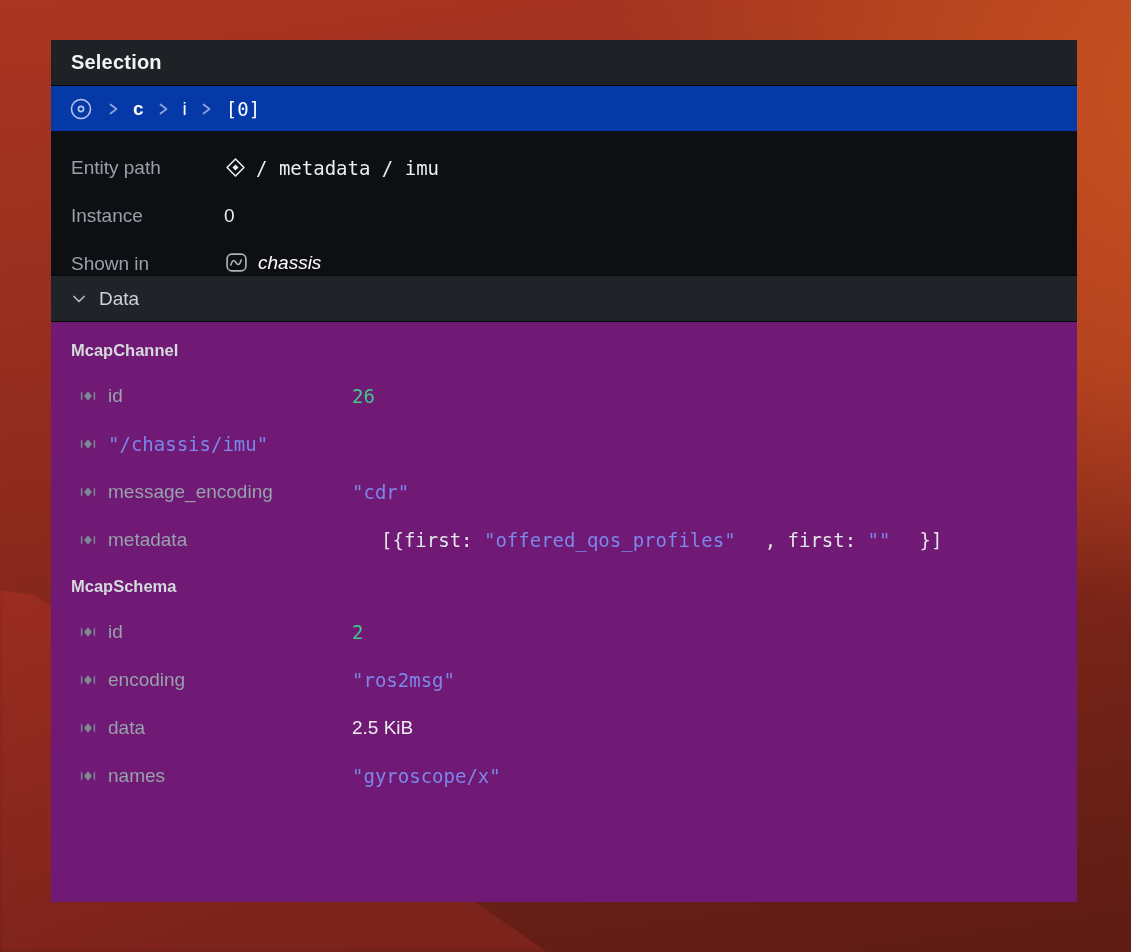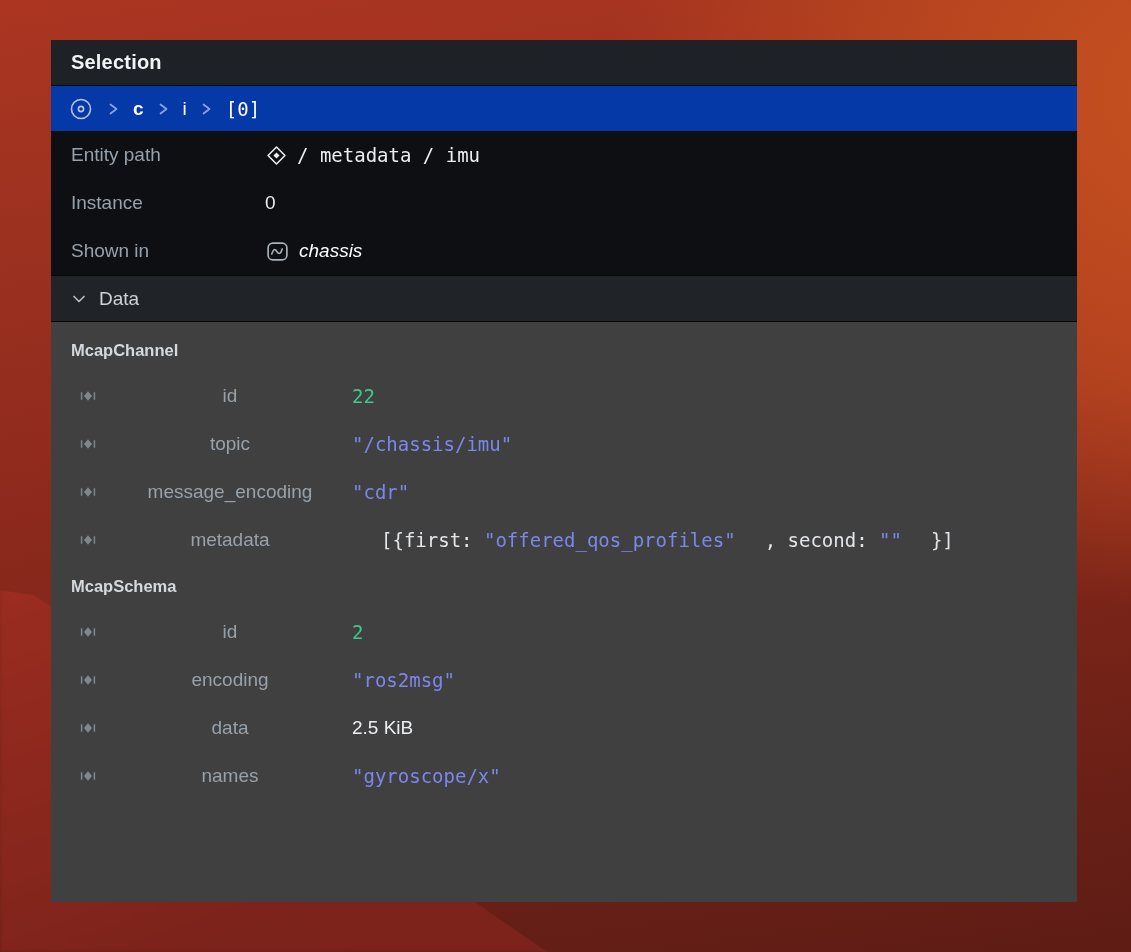--- a/index.html
+++ b/index.html
@@ -35,40 +35,40 @@
   .breadcrumb-bar {
     height:46px; flex:0 0 46px; background:#0639a8; border-top:1px solid #060708;
     display:flex; align-items:center; padding-left:17px; gap:13px;
   }
   .bc-sep { display:flex; align-items:center; }
   .bc-item { color:#ffffff; font-size:19px; }
   .bc-item.bold { font-weight:700; }
   .bc-item.mono { font-family:"DejaVu Sans Mono", monospace; font-size:19px; }
 
   .info-rows { background:#0d0f13; border-bottom:1px solid #060708; }
-  .info-row { height:48px; display:flex; align-items:center; padding-left:20px;gap:41px; }
+  .info-row { height:48px; display:flex; align-items:flex-end; padding-left:20px; }
   .info-label { width:153px; flex:0 0 153px; color:#97a1ab; font-size:19px; }
   .info-value { display:flex; align-items:center; gap:9px; }
   .mono { font-family:"DejaVu Sans Mono", monospace; }
   .entity-path-text { font-size:19px; color:#eceef1; }
   .instance-value { font-size:19px; color:#eceef1; }
   .shown-in-name { font-size:19px; color:#ffffff; font-style:italic; }
 
   .data-header {
     height:46px; flex:0 0 46px; background:#202429; border-bottom:1px solid #060708;
     display:flex; align-items:center; padding-left:20px; gap:12px;
   }
   .data-header-label { color:#ccd2d7; font-size:19px; font-weight:500; }
 
-  .data-content { flex:1; background:#404040; padding-top:6px; }
+  .data-content { flex:1; background:#701a75; padding-top:6px; }
   .section-label {
     height:44px; display:flex; align-items:center; padding-left:20px;
     color:#d4d9dd; font-size:16.5px; font-weight:600;
   }
-  .field-row { height:48px; position:relative; display:flex; align-items:center; padding-left:57px;text-align:center; }
+  .field-row { height:48px; position:relative; display:flex; align-items:center; padding-left:57px; }
   .field-icon { position:absolute; left:28px; top:50%; transform:translateY(-50%); display:flex; }
   .field-label { width:244px; flex:0 0 244px; color:#97a1ab; font-size:19px; }
   .field-value { font-size:19px; white-space:pre; }
   .val-number { color:#3fc98b; }
   .val-string { color:#7b87ea; }
   .val-plain  { color:#eceef1; font-family:"Liberation Sans", sans-serif; }
   .val-light  { color:#e2e5e9;margin-left:29px; }
 
   svg { display:block; }
 </style>
@@ -160,32 +160,31 @@
 
     <div class="field-row">
       <span class="field-icon">
         <svg width="18" height="18" viewBox="0 0 18 18">
             <path d="M2.6 5.3 V12.7" stroke="#7e8890" stroke-width="1.5"></path>
             <path d="M15.4 5.3 V12.7" stroke="#7e8890" stroke-width="1.5"></path>
             <path d="M9 4.3 L13 9 L9 13.7 L5 9 Z" fill="#7e8890"></path>
           </svg>
       </span>
       <span class="field-label">id</span>
-      <span class="field-value mono val-number">22</span>
-    </div>
-
-    <div class="field-row">
-      <span class="field-icon">
-        <svg width="18" height="18" viewBox="0 0 18 18">
-            <path d="M2.6 5.3 V12.7" stroke="#7e8890" stroke-width="1.5"></path>
-            <path d="M15.4 5.3 V12.7" stroke="#7e8890" stroke-width="1.5"></path>
-            <path d="M9 4.3 L13 9 L9 13.7 L5 9 Z" fill="#7e8890"></path>
-          </svg>
-      </span>
-      <span class="field-label">topic</span>
+      <span class="field-value mono val-number">26</span>
+    </div>
+
+    <div class="field-row">
+      <span class="field-icon">
+        <svg width="18" height="18" viewBox="0 0 18 18">
+            <path d="M2.6 5.3 V12.7" stroke="#7e8890" stroke-width="1.5"></path>
+            <path d="M15.4 5.3 V12.7" stroke="#7e8890" stroke-width="1.5"></path>
+            <path d="M9 4.3 L13 9 L9 13.7 L5 9 Z" fill="#7e8890"></path>
+          </svg>
+      </span>
       <span class="field-value mono val-string">"/chassis/imu"</span>
     </div>
 
     <div class="field-row">
       <span class="field-icon">
         <svg width="18" height="18" viewBox="0 0 18 18">
             <path d="M2.6 5.3 V12.7" stroke="#7e8890" stroke-width="1.5"></path>
             <path d="M15.4 5.3 V12.7" stroke="#7e8890" stroke-width="1.5"></path>
             <path d="M9 4.3 L13 9 L9 13.7 L5 9 Z" fill="#7e8890"></path>
           </svg>
@@ -196,21 +195,21 @@
 
     <div class="field-row">
       <span class="field-icon">
         <svg width="18" height="18" viewBox="0 0 18 18">
             <path d="M2.6 5.3 V12.7" stroke="#7e8890" stroke-width="1.5"></path>
             <path d="M15.4 5.3 V12.7" stroke="#7e8890" stroke-width="1.5"></path>
             <path d="M9 4.3 L13 9 L9 13.7 L5 9 Z" fill="#7e8890"></path>
           </svg>
       </span>
       <span class="field-label">metadata</span>
-      <span class="field-value mono"><span class="val-light">[{first: </span><span class="val-string">"offered_qos_profiles"</span><span class="val-light">, second: </span><span class="val-string">""</span><span class="val-light">}]</span></span>
+      <span class="field-value mono"><span class="val-light">[{first: </span><span class="val-string">"offered_qos_profiles"</span><span class="val-light">, first: </span><span class="val-string">""</span><span class="val-light">}]</span></span>
     </div>
 
     <div class="section-label">McapSchema</div>
 
     <div class="field-row">
       <span class="field-icon">
         <svg width="18" height="18" viewBox="0 0 18 18">
             <path d="M2.6 5.3 V12.7" stroke="#7e8890" stroke-width="1.5"></path>
             <path d="M15.4 5.3 V12.7" stroke="#7e8890" stroke-width="1.5"></path>
             <path d="M9 4.3 L13 9 L9 13.7 L5 9 Z" fill="#7e8890"></path>

